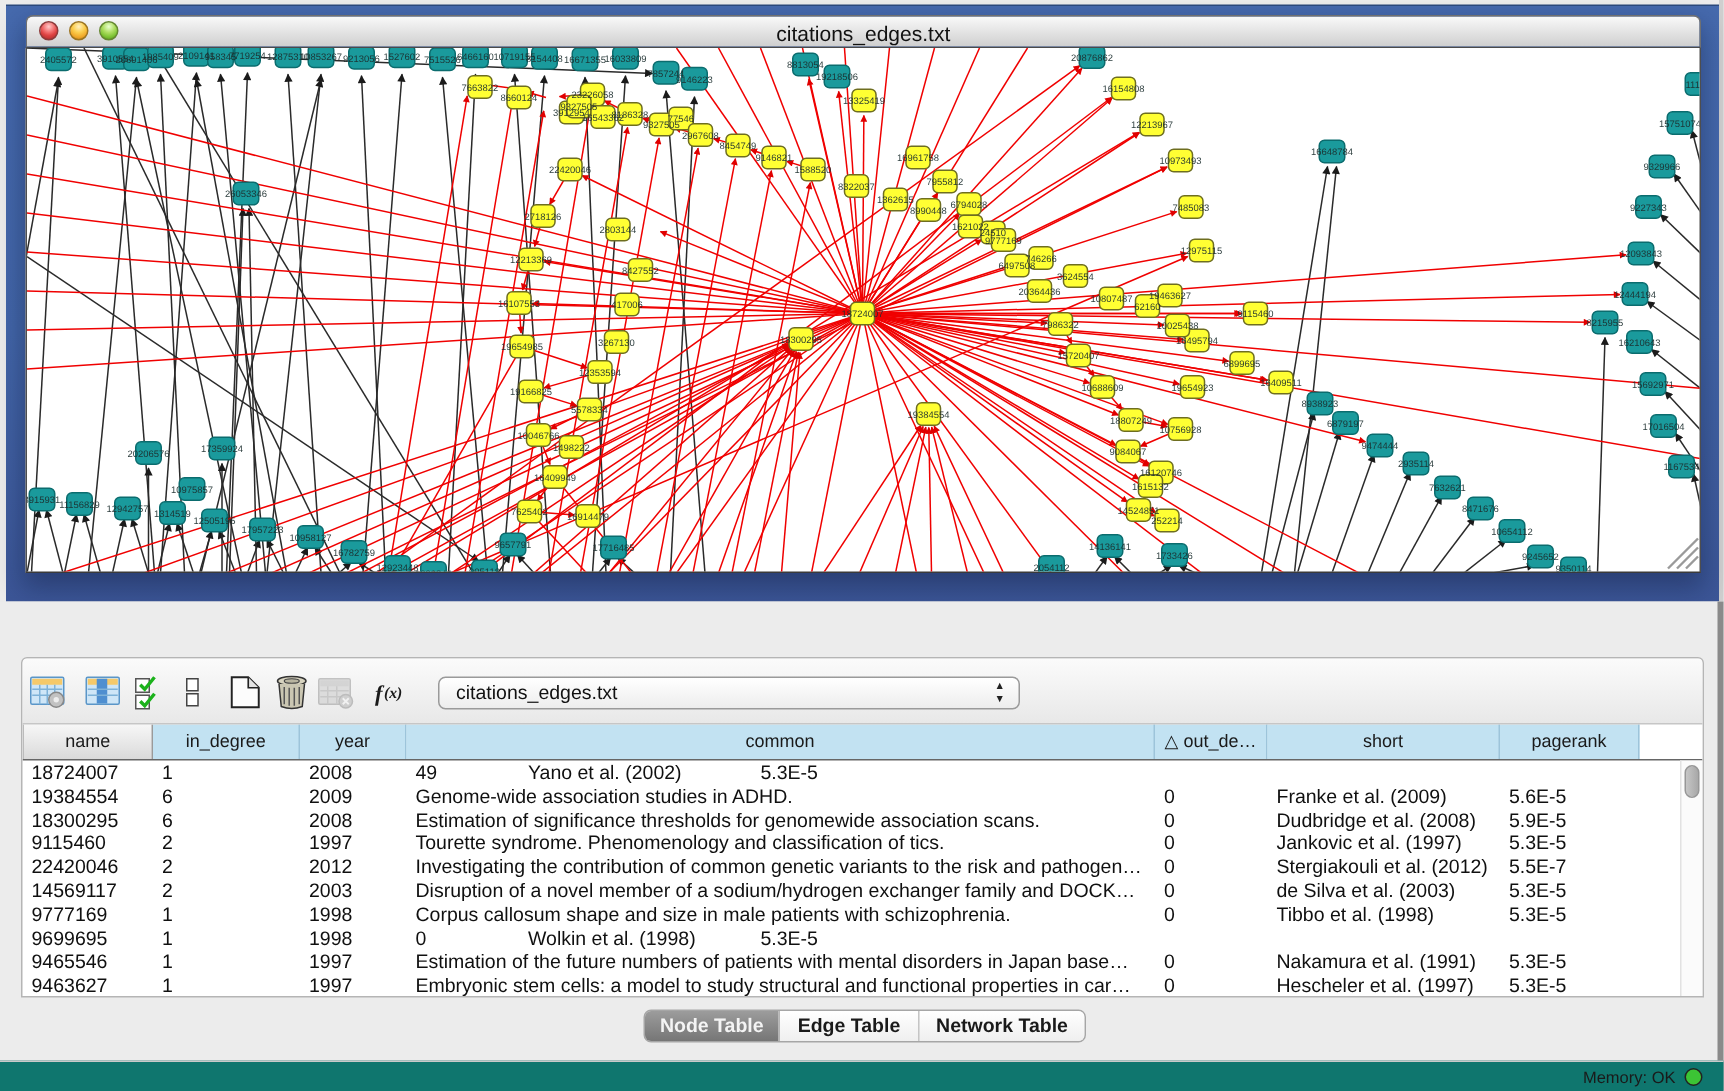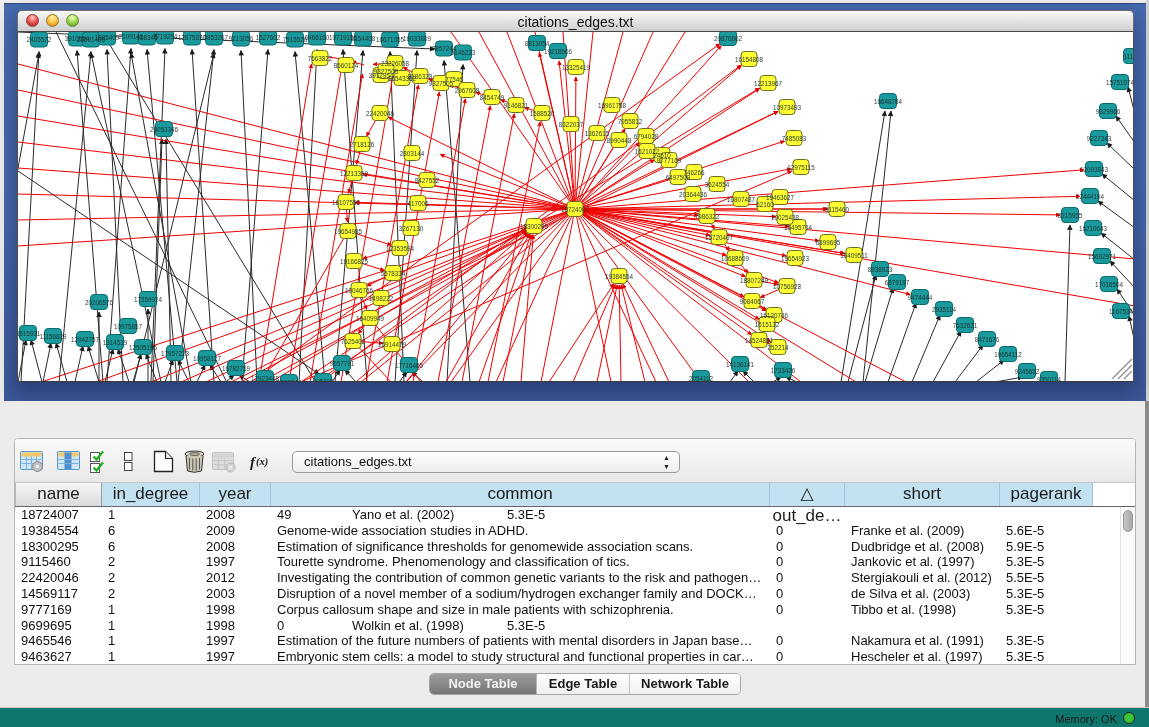--- a/index.html
+++ b/index.html
@@ -14,29 +14,29 @@
 #tp{position:absolute;left:0;top:401px;width:1149px;height:326px;background:#ececec}
 #tpt{position:absolute;left:0;top:3px;width:1146px;height:27px;background:#e3e3e3;border-top:1px solid #cfcfcf;border-bottom:1px solid #e0e0e0}
 #tpt span{position:absolute;left:11px;top:6px;font-size:13px;color:#333}
 #dark{position:absolute;left:1145px;top:0px;width:4px;height:326px;background:#8a8a8a}
 #dark2{position:absolute;left:1146px;top:0px;width:3px;height:401px;background:#cfcfcf}
 #tbox{position:absolute;left:14px;top:37px;width:1122px;height:227px;background:#fff;border:1px solid #b5b5b5;border-radius:4px 4px 0 0;overflow:hidden}
 #tools{height:44px;background:linear-gradient(#fbfbfb,#e8e8e8);border-bottom:1px solid #c6c6c6;position:relative}
 #combo{position:absolute;left:277px;top:12px;width:388px;height:22px;border:1px solid #9a9a9a;border-radius:5px;background:linear-gradient(#fff,#ededed);font-size:13px;color:#111;line-height:20px;padding-left:11px}
 #combo .ud{position:absolute;right:9px;top:1px;font-size:7px;color:#222;line-height:9px}
 #thead{height:24px;display:flex;border-bottom:1px solid #666;background:#fff}
-#thead .h{background:#c2e2f2;border-right:1px solid #9dc4da;font-size:17px;color:#1a1a1a;text-align:center;line-height:22px;height:100%}
+#thead .h{background:#c2e2f2;border-right:1px solid #9dc4da;font-size:12px;color:#1a1a1a;text-align:center;line-height:22px;height:100%}
 #thead .hg{background:linear-gradient(#f7f7f7,#dadada);border-right:1px solid #9a9a9a;border-left:1px solid #bbb}
 .row{display:flex;height:15.8px;font-size:13px;color:#101010;white-space:nowrap}
 .row .c{overflow:hidden;padding-left:6px;line-height:15.8px}
 #sb{position:absolute;right:0px;top:68px;width:15px;height:158px;background:#fbfbfb;border-left:1px solid #e2e2e2}
 #sbt{position:absolute;left:2px;top:3px;width:10px;height:22px;border-radius:5px;background:linear-gradient(90deg,#c6c6c6,#a8a8a8);border:1px solid #979797}
 #tabs{position:absolute;left:429px;top:272px;height:22px;display:flex;border:1px solid #a6a6a6;border-radius:5px;overflow:hidden;font-size:13px;font-weight:bold}
 #tabs div{height:100%;line-height:20px;text-align:center}
-#t1{width:106px;background:linear-gradient(#9c9c9c,#767676);color:#f4f4f4}
+#t1{width:89px;background:linear-gradient(#9c9c9c,#767676);color:#f4f4f4}
 #t2{width:93px;background:linear-gradient(#fff,#efefef);color:#1a1a1a;border-left:1px solid #b5b5b5}
 #t3{width:111px;background:linear-gradient(#fff,#efefef);color:#1a1a1a;border-left:1px solid #c5c5c5}
 #status{position:absolute;left:0;top:306px;width:1149px;height:24px;background:#0f766e;border-top:1px solid #c9c9c9}
 #status span{position:absolute;right:32px;top:5px;font-size:11px;color:#1a1a1a}
 #memdot{position:absolute;right:14px;top:4px;width:12px;height:12px;border-radius:50%;background:#3cc435;border:1.5px solid #222}
 .icons{position:absolute;top:7px;left:5px}
 </style></head><body>
 <div id="dark2"></div>
 <div id="blue">
  <div id="win">
@@ -647,21 +647,21 @@
         <div class="c" style="width:155px">Jankovic et al. (1997)</div>
         <div class="c" style="width:93px">5.3E-5</div>
       </div>
       <div class="row">
         <div class="c" style="width:87px">22420046</div>
         <div class="c" style="width:98px">2</div>
         <div class="c" style="width:71px">2012</div>
         <div class="c" style="width:499px">Investigating the contribution of common genetic variants to the risk and pathogen…</div>
         <div class="c" style="width:75px">0</div>
         <div class="c" style="width:155px">Stergiakouli et al. (2012)</div>
-        <div class="c" style="width:93px">5.5E-5</div>
+        <div class="c" style="width:93px">5.5E-7</div>
       </div>
       <div class="row">
         <div class="c" style="width:87px">14569117</div>
         <div class="c" style="width:98px">2</div>
         <div class="c" style="width:71px">2003</div>
         <div class="c" style="width:499px">Disruption of a novel member of a sodium/hydrogen exchanger family and DOCK…</div>
         <div class="c" style="width:75px">0</div>
         <div class="c" style="width:155px">de Silva et al. (2003)</div>
         <div class="c" style="width:93px">5.3E-5</div>
       </div>

